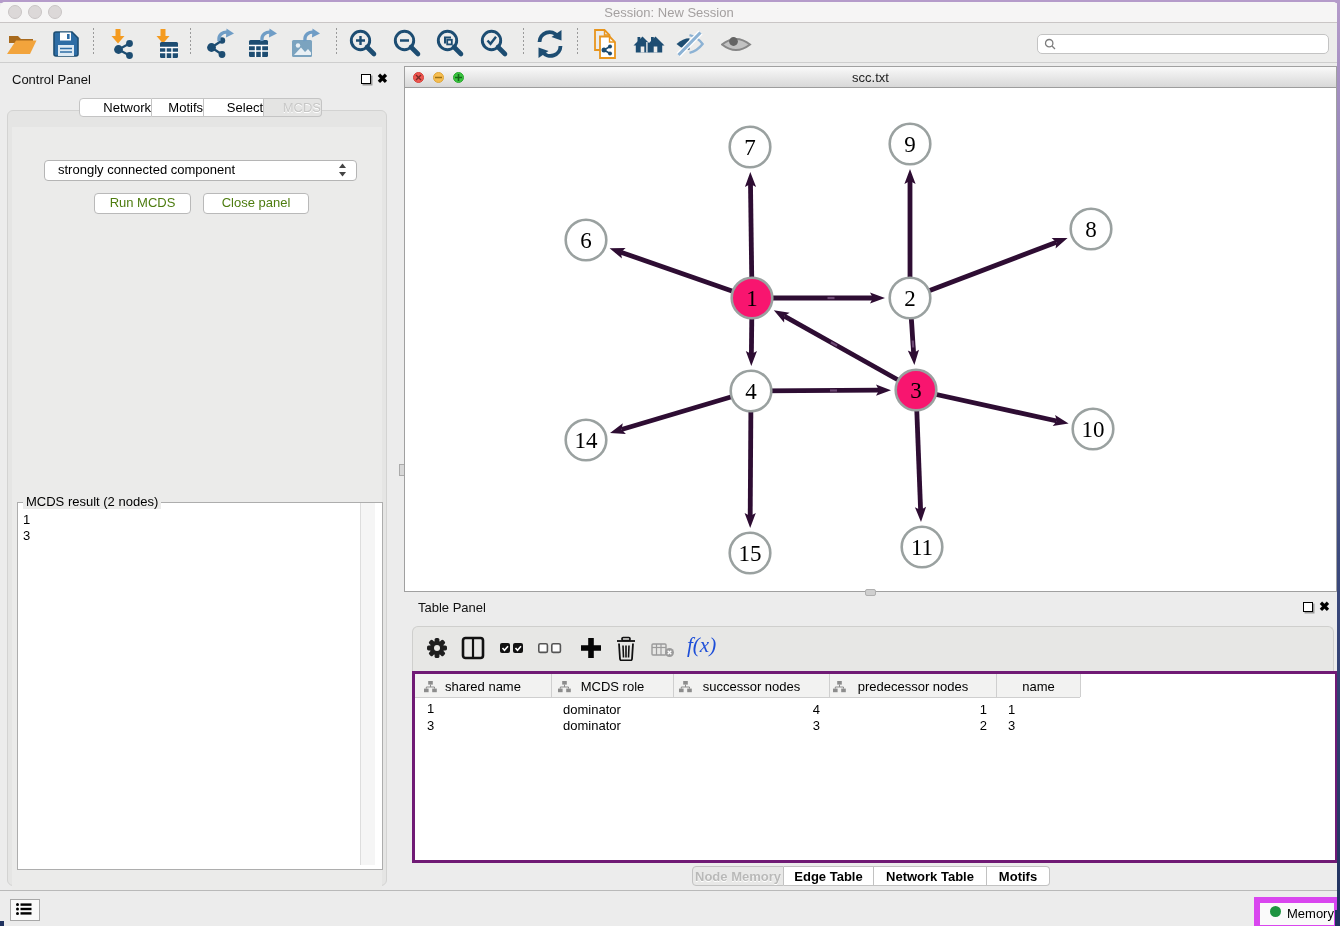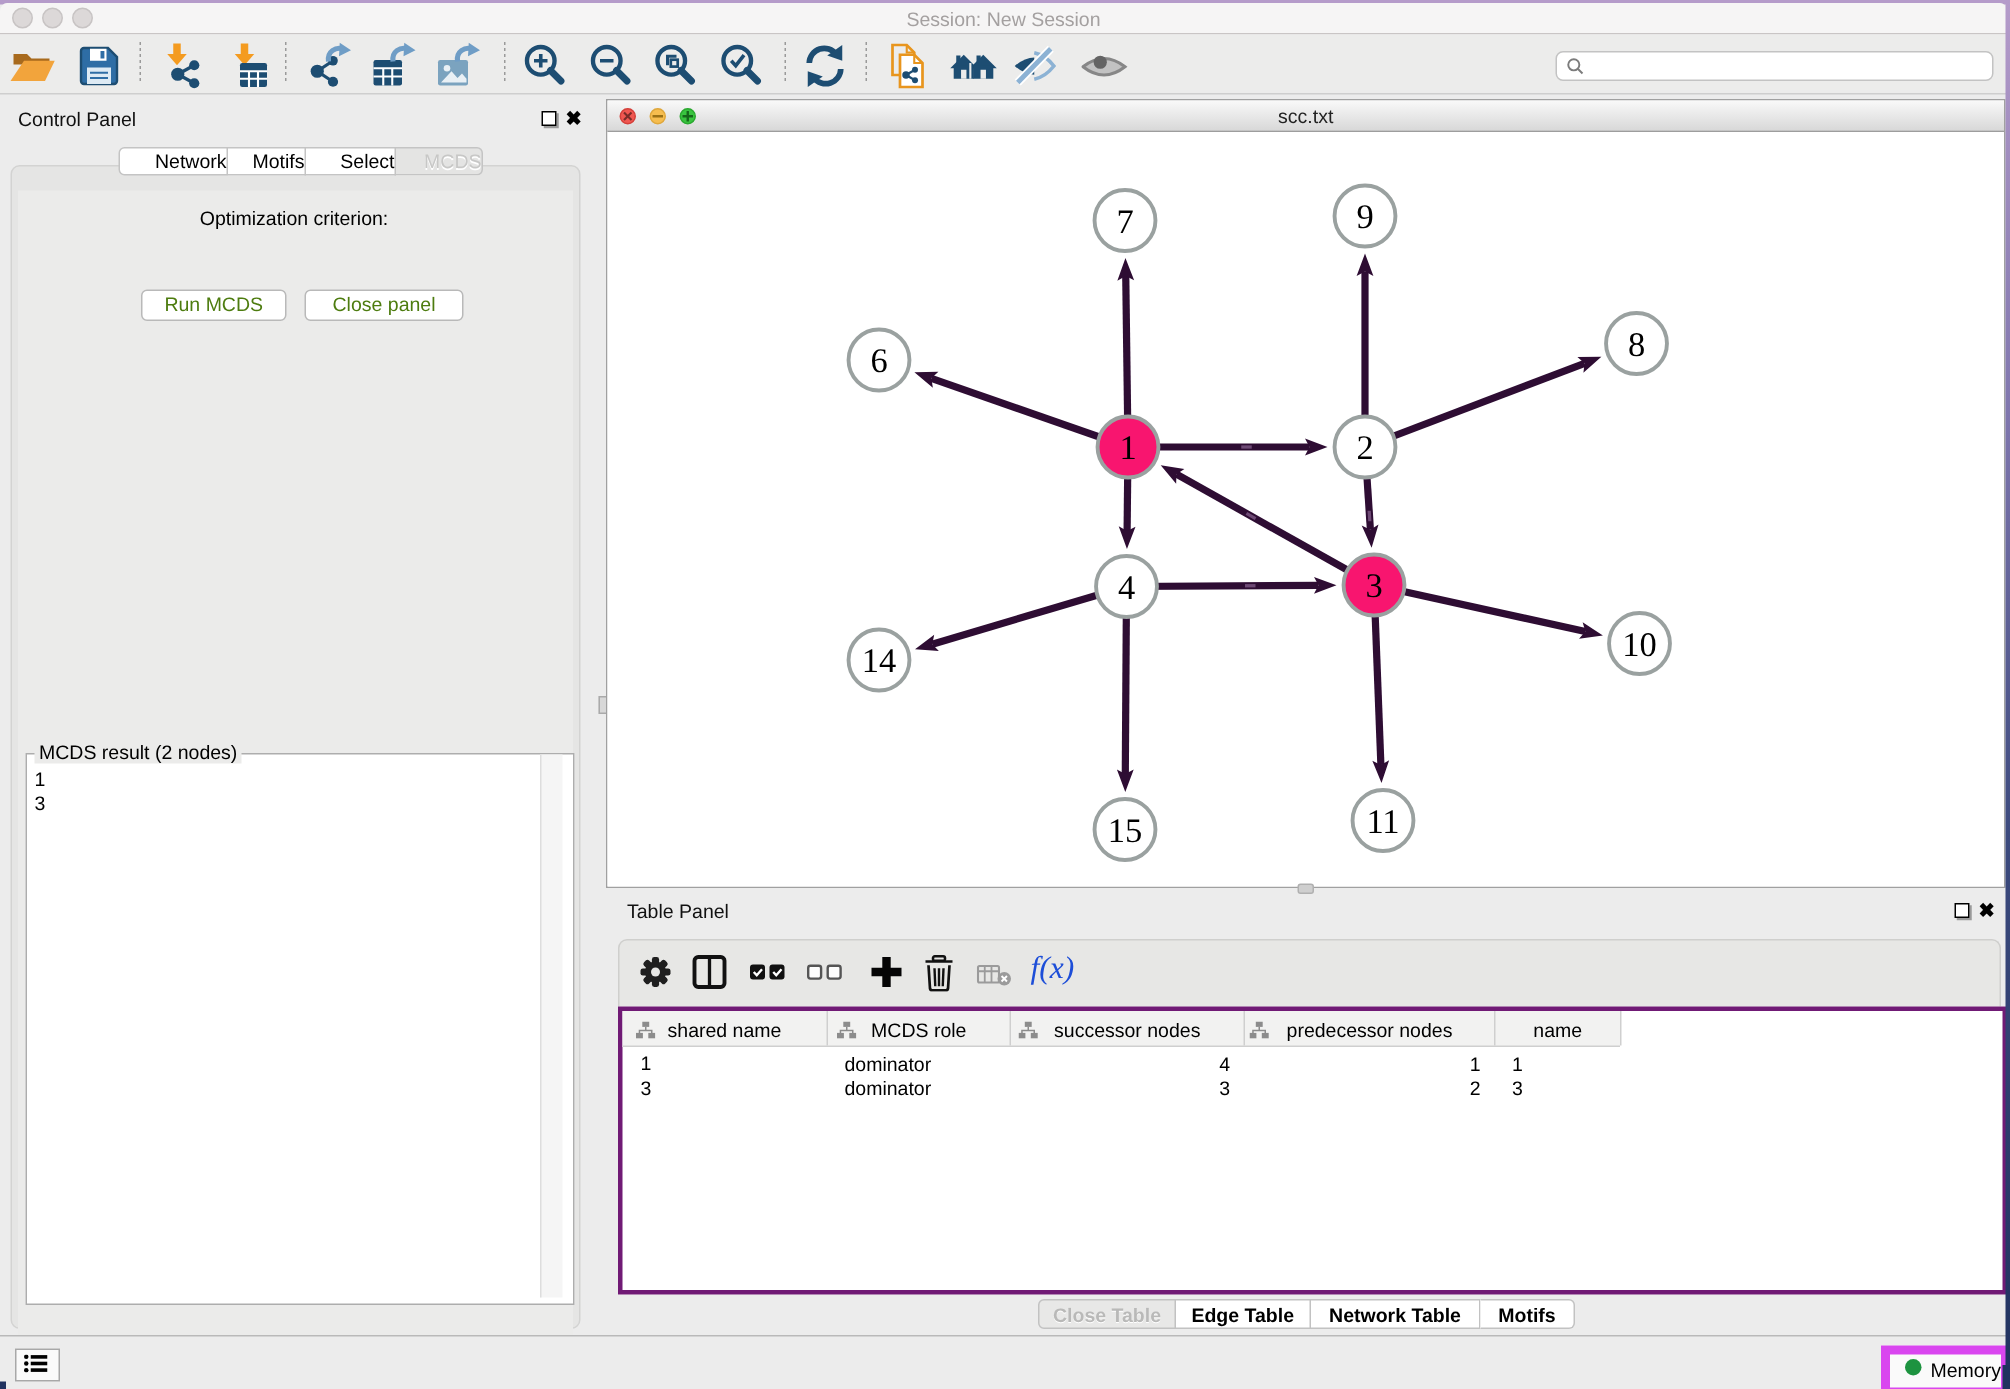--- a/index.html
+++ b/index.html
@@ -215,21 +215,27 @@
     <div id="cp-title" class="abs">Control Panel</div>
     <div class="float-btn" style="left:361px;top:11px;"></div>
     <div class="close-x" style="left:377px;top:10px;">✖</div>
     <div id="cp-content" class="abs">
         <div id="cp-inner" class="abs"></div>
       </div>
     <div class="cp-tab" style="left:79px;width:73px;border-radius:4px 0 0 4px;">Network</div>
     <div class="cp-tab" style="left:152px;width:52px;border-left:none;">Motifs</div>
     <div class="cp-tab" style="left:204px;width:60px;border-left:none;">Select</div>
     <div class="cp-tab" style="left:264px;width:58px;border-left:none;border-radius:0 4px 4px 0;background:#e4e4e3;color:#c7c7c6;text-shadow:0 1px 0 #fff;">MCDS</div>
-    <div id="opt-label" class="abs">Optimization criterion:</div>
+    <div id="opt-select" class="abs">
+        <span style="position:absolute;left:13px;">strongly connected component</span>
+      <svg width="9" height="14" style="position:absolute;right:9px;top:2px" viewBox="0 0 9 14">
+          <path d="M4.5 0.5 L8 5 L1 5 Z" fill="#444"></path>
+          <path d="M4.5 13.5 L8 9 L1 9 Z" fill="#444"></path>
+        </svg>
+    </div>
     <div class="cp-btn" style="left:94px;width:95px;">Run MCDS</div>
     <div class="cp-btn" style="left:203px;width:104px;">Close panel</div>
     <div id="fieldset" class="abs"></div>
     <div id="fs-scroll" class="abs"></div>
     <div id="fs-legend" class="abs">MCDS result (2 nodes)</div>
     <div id="fs-items" class="abs">1<br>3</div>
   </div>
   <div id="grip1" class="abs"></div>
   <div id="netwin" class="abs">
     <div id="net-titlebar" class="abs">
@@ -399,21 +405,21 @@
       <div class="td" style="left:148px;top:27.5px;">dominator</div>
       <div class="td" style="left:375px;top:27.5px;width:30px;text-align:right;">4</div>
       <div class="td" style="left:542px;top:27.5px;width:30px;text-align:right;">1</div>
       <div class="td" style="left:593px;top:27.5px;">1</div>
       <div class="td" style="left:12px;top:44px;">3</div>
       <div class="td" style="left:148px;top:44px;">dominator</div>
       <div class="td" style="left:375px;top:44px;width:30px;text-align:right;">3</div>
       <div class="td" style="left:542px;top:44px;width:30px;text-align:right;">2</div>
       <div class="td" style="left:593px;top:44px;">3</div>
     </div>
-    <div class="bt-tab" style="left:287px;width:92px;border-radius:4px 0 0 4px;background:#e8e8e7;color:#b9b9b8;text-shadow:0 1px 0 #fff;">Close Table</div>
+    <div class="bt-tab" style="left:287px;width:92px;border-radius:4px 0 0 4px;background:#e8e8e7;color:#b9b9b8;text-shadow:0 1px 0 #fff;">Node Memory</div>
     <div class="bt-tab" style="left:379px;width:90px;border-left:none;">Edge Table</div>
     <div class="bt-tab" style="left:469px;width:113px;border-left:none;">Network Table</div>
     <div class="bt-tab" style="left:582px;width:63px;border-left:none;border-radius:0 4px 4px 0;">Motifs</div>
   </div>
   <div id="statusbar" class="abs">
     <div id="list-btn" class="abs">
         <svg width="16" height="12" style="position:absolute;left:5px;top:3px" viewBox="0 0 16 12">
           <g fill="#000">
             <circle cx="1.5" cy="1.5" r="1.5"></circle>
             <circle cx="1.5" cy="6" r="1.5"></circle>

